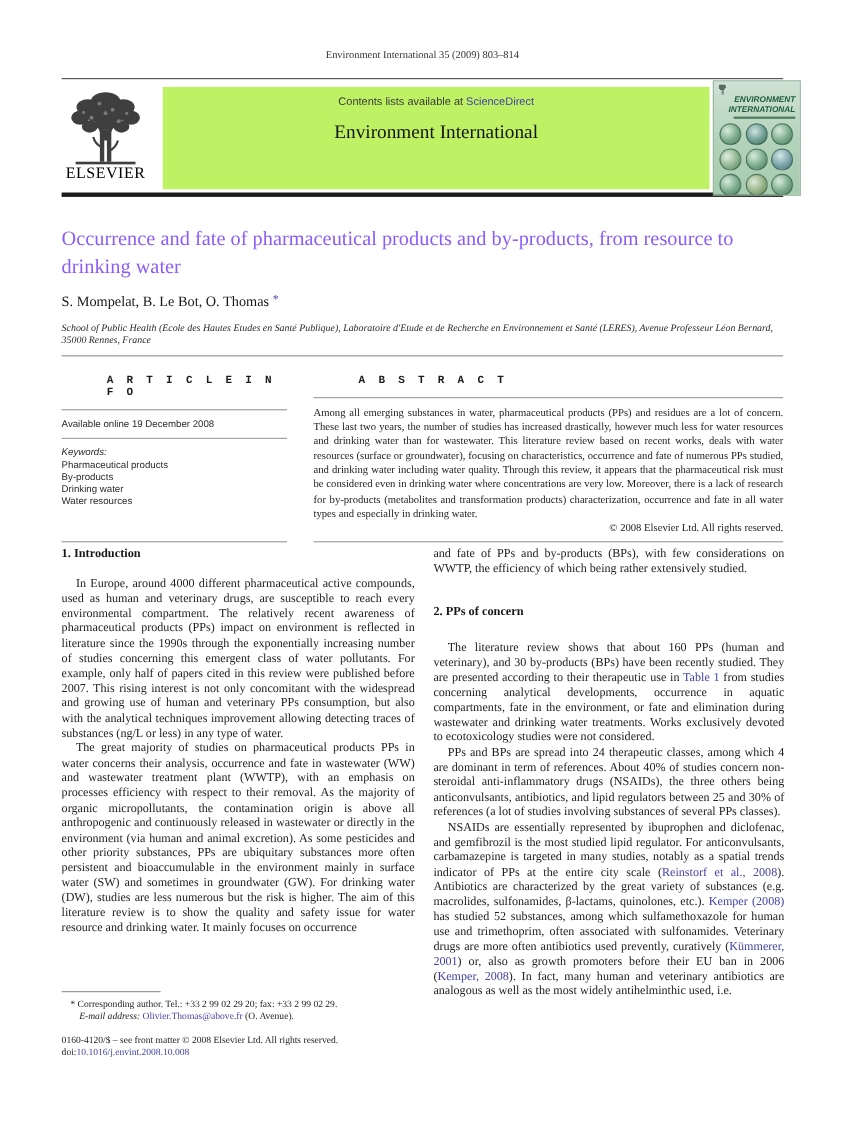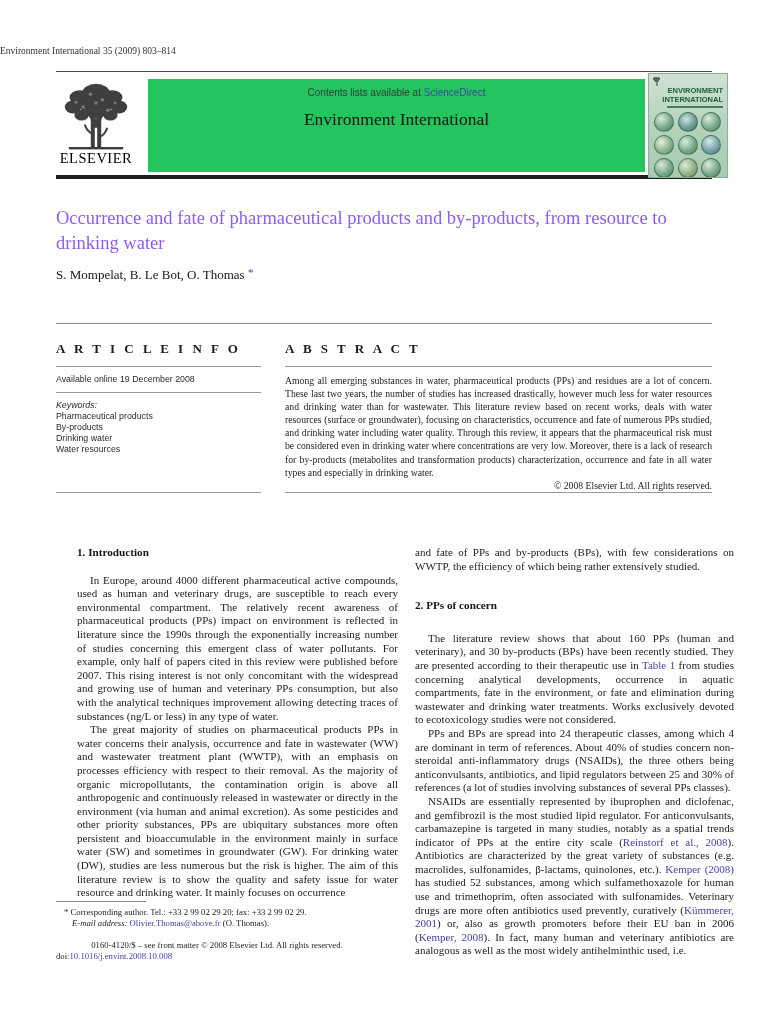--- a/index.html
+++ b/index.html
@@ -11,51 +11,51 @@
     background: #ffffff;
     font-family: "Liberation Serif", serif;
     color: #222;
     overflow: hidden;
   }
   .link { color: #4343a5; text-decoration: none; cursor: pointer; }
 
   
   .citation {
     position: absolute; top: 46px; left: 0; width: 100%;
-    font-size: 9.5px; color: #333;
+    text-align: center; font-size: 9.5px; color: #333;
   }
   .rule-top { position: absolute; top: 71px; left: 56px; width: 656px; height: 1px; background: #4a4a4a; }
 
   
   .logo-block { position: absolute; top: 78px; left: 50px; width: 92px; height: 96px; text-align: center; }
   .logo-block svg { display: block; margin: 0 auto; }
   .elsevier-word {
     font-family: "Liberation Serif", serif; font-size: 14.5px; letter-spacing: 0.5px;
     color: #000000; margin-top: -2px;
   }
   .banner-box {
     position: absolute; top: 79px; left: 148px; width: 497px; height: 93px;
-    background: #22c55e; text-align: center;
+    background: #bef264; text-align: center;
   }
   .contents-line { margin-top: 8px; font-family: "Liberation Sans", sans-serif; font-size: 10px; color: #3a3a3a; }
   .journal-name { margin-top: 11px; font-family: "Liberation Serif", serif; font-size: 17.5px; color: #141414; }
   .homepage-line {
     margin-top: 13px; font-family: "Liberation Sans", sans-serif; font-size: 8.5px;
     letter-spacing: 1.6px; color: #3a3a3a;
   }
   .bar-black { position: absolute; top: 175px; left: 56px; width: 656px; height: 4px; background: #1b1b1b; }
 
   
   .cover {
     position: absolute; top: 73px; left: 648px; width: 80px; height: 105px;
     background: linear-gradient(180deg, #cfe2d3 0%, #b2d2ba 55%, #a6cbaf 100%);
     border: 1px solid #8fae96; z-index: 2; padding: 3px 4px; overflow: hidden;
   }
   .cover-mark { width: 7px; height: 9px; background: radial-gradient(circle at 50% 30%, #5a6a5e 55%, transparent 60%), linear-gradient(#7d8c80, #7d8c80); background-size: 100% 70%, 2px 60%; background-repeat: no-repeat; background-position: top center, bottom center; }
-  .cover-title { text-align: right; font-family: "Liberation Sans", sans-serif; font-weight: bold; font-size: 7.5px; line-height: 8.5px; color: #1e5c38; margin-top: 1px; }
+  .cover-title { text-align: right; font-family: "Liberation Sans", sans-serif; font-weight: bold; font-size: 7.5px; line-height: 8.5px; color: #1e5c38; margin-top: 1px; font-style: italic; }
   .cover-tagline { margin: 2px 0 3px auto; width: 56px; height: 2px; background: #4d7a5d; }
   .globes { display: grid; grid-template-columns: repeat(3, 1fr); gap: 3px; padding: 1px 1px; }
   .globe { width: 20px; height: 20px; border-radius: 50%; border: 1px solid rgba(25,70,45,.5);
     background: radial-gradient(circle at 35% 32%, #d8ecdc, #79a98a 55%, #4e7c61); }
   .globe:nth-child(2) { background: radial-gradient(circle at 40% 35%, #cfe4e2, #6d9d92 55%, #45695f); }
   .globe:nth-child(4) { background: radial-gradient(circle at 35% 35%, #e2efe0, #8cb48f 55%, #5b7f5e); }
   .globe:nth-child(6) { background: radial-gradient(circle at 40% 30%, #d5e8e8, #7aa4a8 55%, #4d6e72); }
   .globe:nth-child(8) { background: radial-gradient(circle at 35% 35%, #dcead8, #95b286 55%, #637c55); }
 
   
@@ -68,56 +68,56 @@
   .affiliation {
     position: absolute; top: 293px; left: 56px; width: 658px;
     font-style: italic; font-size: 9px; line-height: 11px; color: #2a2a2a;
   }
   .rule-mid { position: absolute; top: 323px; left: 56px; width: 656px; height: 1px; background: #8c8c8c; }
 
   
   .info-col { position: absolute; top: 341px; left: 56px; width: 205px; }
   .abs-col  { position: absolute; top: 341px; left: 285px; width: 427px; }
   .sec-header {
-    font-family: Liberation Serif, serif; font-size: 13px; font-weight: bold;
-    letter-spacing: 3px; color: #1c1c1c;
+    font-family: Liberation Mono, monospace; font-size: 10px; font-weight: bold;
+    letter-spacing: 3px; color: #1c1c1c; margin-left: 41px;
   }
   .hdr-underline { margin-top: 9px; height: 1px; background: #9a9a9a; }
   .info-item { font-family: "Liberation Sans", sans-serif; font-size: 8.8px; color: #2a2a2a; margin-top: 7px; }
   .info-divider { margin-top: 8px; height: 1px; background: #9a9a9a; }
   .kw-label { font-family: "Liberation Sans", sans-serif; font-style: italic; font-size: 8.8px; color: #2a2a2a; margin-top: 7px; }
   .kw-list { font-family: "Liberation Sans", sans-serif; font-size: 8.8px; line-height: 11px; color: #2a2a2a; margin-top: 1px; }
   .abstract-text {
     margin-top: 7px; font-size: 9.7px; line-height: 13.1px; text-align: justify; color: #222;
   }
   .abstract-copyright { margin-top: 1px; font-size: 9.7px; text-align: right; color: #222; }
   .info-bottom-rule { position: absolute; top: 492px; height: 1px; background: #9a9a9a; }
   .ibr-left { left: 56px; width: 205px; }
   .ibr-right { left: 285px; width: 427px; }
 
   
-  .col { position: absolute; top: 546px; font-size: 11px; line-height: 13.6px; text-align: justify; margin-left: 21px; }
+  .col { position: absolute; top: 497px; font-size: 11px; line-height: 13.6px; text-align: justify; }
   .col-left { left: 56px; width: 321px; }
   .col-right { left: 394px; width: 319px; }
   .body-h { font-size: 11.2px; font-weight: bold; text-align: left; color: #161616; }
   .col-left .body-h { margin-bottom: 14px; }
   .col-right .body-h { margin-top: 26px; margin-bottom: 19px; }
   .para { text-indent: 13px; }
   .para.noindent { text-indent: 0; }
 
   
   .footnote {
     position: absolute; top: 901px; left: 56px; width: 322px;
     font-size: 8.7px; line-height: 11px; color: #222; text-align: left;
   }
   .fn-rule { width: 90px; height: 1px; background: #8c8c8c; margin-bottom: 5px; }
   .fn-line1 { padding-left: 8px; }
   .fn-line2 { padding-left: 16px; }
   .fn-line2 .lbl { font-style: italic; }
-  .fn-issn { margin-top: 11px; text-align: center; }
+  .fn-issn { margin-top: 11px; }
 </style>
 </head>
 <body>
 
 <div class="page">
 
   <div class="citation">Environment International 35 (2009) 803–814</div>
   <div class="rule-top"></div>
 
   <div class="logo-block">
@@ -174,20 +174,21 @@
       <div class="globe"></div>
       <div class="globe"></div>
       <div class="globe"></div>
     </div>
   </div>
 
   <div class="bar-black"></div>
 
   <div class="article-title">Occurrence and fate of pharmaceutical products and by-products, from resource to drinking water</div>
   <div class="authors"><span>S. Mompelat, B. Le Bot, O. Thomas</span> <a class="link mark">*</a></div>
+  <div class="affiliation">School of Public Health (Ecole des Hautes Etudes en Santé Publique), Laboratoire d'Etude et de Recherche en Environnement et Santé (LERES), Avenue Professeur Léon Bernard, 35000 Rennes, France</div>
   <div class="rule-mid"></div>
 
   <div class="info-col">
     <div class="sec-header">A R T I C L E   I N F O</div>
     <div class="hdr-underline"></div>
     <div class="info-item">Available online 19 December 2008</div>
     <div class="info-divider"></div>
     <div class="kw-label">Keywords:</div>
     <div class="kw-list">
         <div>Pharmaceutical products</div>
@@ -216,18 +217,18 @@
     <div class="para noindent">and fate of PPs and by-products (BPs), with few considerations on WWTP, the efficiency of which being rather extensively studied.</div>
     <div class="body-h">2. PPs of concern</div>
     <div class="para"><span>The literature review shows that about 160 PPs (human and veterinary), and 30 by-products (BPs) have been recently studied. They are presented according to their therapeutic use in </span><a class="link">Table 1</a><span> from studies concerning analytical developments, occurrence in aquatic compartments, fate in the environment, or fate and elimination during wastewater and drinking water treatments. Works exclusively devoted to ecotoxicology studies were not considered.</span></div>
     <div class="para">PPs and BPs are spread into 24 therapeutic classes, among which 4 are dominant in term of references. About 40% of studies concern non-steroidal anti-inflammatory drugs (NSAIDs), the three others being anticonvulsants, antibiotics, and lipid regulators between 25 and 30% of references (a lot of studies involving substances of several PPs classes).</div>
     <div class="para"><span>NSAIDs are essentially represented by ibuprophen and diclofenac, and gemfibrozil is the most studied lipid regulator. For anticonvulsants, carbamazepine is targeted in many studies, notably as a spatial trends indicator of PPs at the entire city scale (</span><a class="link">Reinstorf et al., 2008</a><span>). Antibiotics are characterized by the great variety of substances (e.g. macrolides, sulfonamides, β-lactams, quinolones, etc.). </span><a class="link">Kemper (2008)</a><span> has studied 52 substances, among which sulfamethoxazole for human use and trimethoprim, often associated with sulfonamides. Veterinary drugs are more often antibiotics used prevently, curatively (</span><a class="link">Kümmerer, 2001</a><span>) or, also as growth promoters before their EU ban in 2006 (</span><a class="link">Kemper, 2008</a><span>). In fact, many human and veterinary antibiotics are analogous as well as the most widely antihelminthic used, i.e.</span></div>
   </div>
 
   <div class="footnote">
     <div class="fn-rule"></div>
     <div class="fn-line1">* Corresponding author. Tel.: +33 2 99 02 29 20; fax: +33 2 99 02 29.</div>
-    <div class="fn-line2"><span class="lbl">E-mail address:</span> <a class="link">Olivier.Thomas@above.fr</a><span> (O. Thomas).</span></div>
+    <div class="fn-line2"><span class="lbl">E-mail address:</span> <a class="link">Olivier.Thomas@above.fr</a><span> (O. Avenue).</span></div>
     <div class="fn-issn">0160-4120/$ – see front matter © 2008 Elsevier Ltd. All rights reserved.</div>
     <div><span>doi:</span><a class="link">10.1016/j.envint.2008.10.008</a></div>
   </div>
 
 </div>
 
 </body></html>

